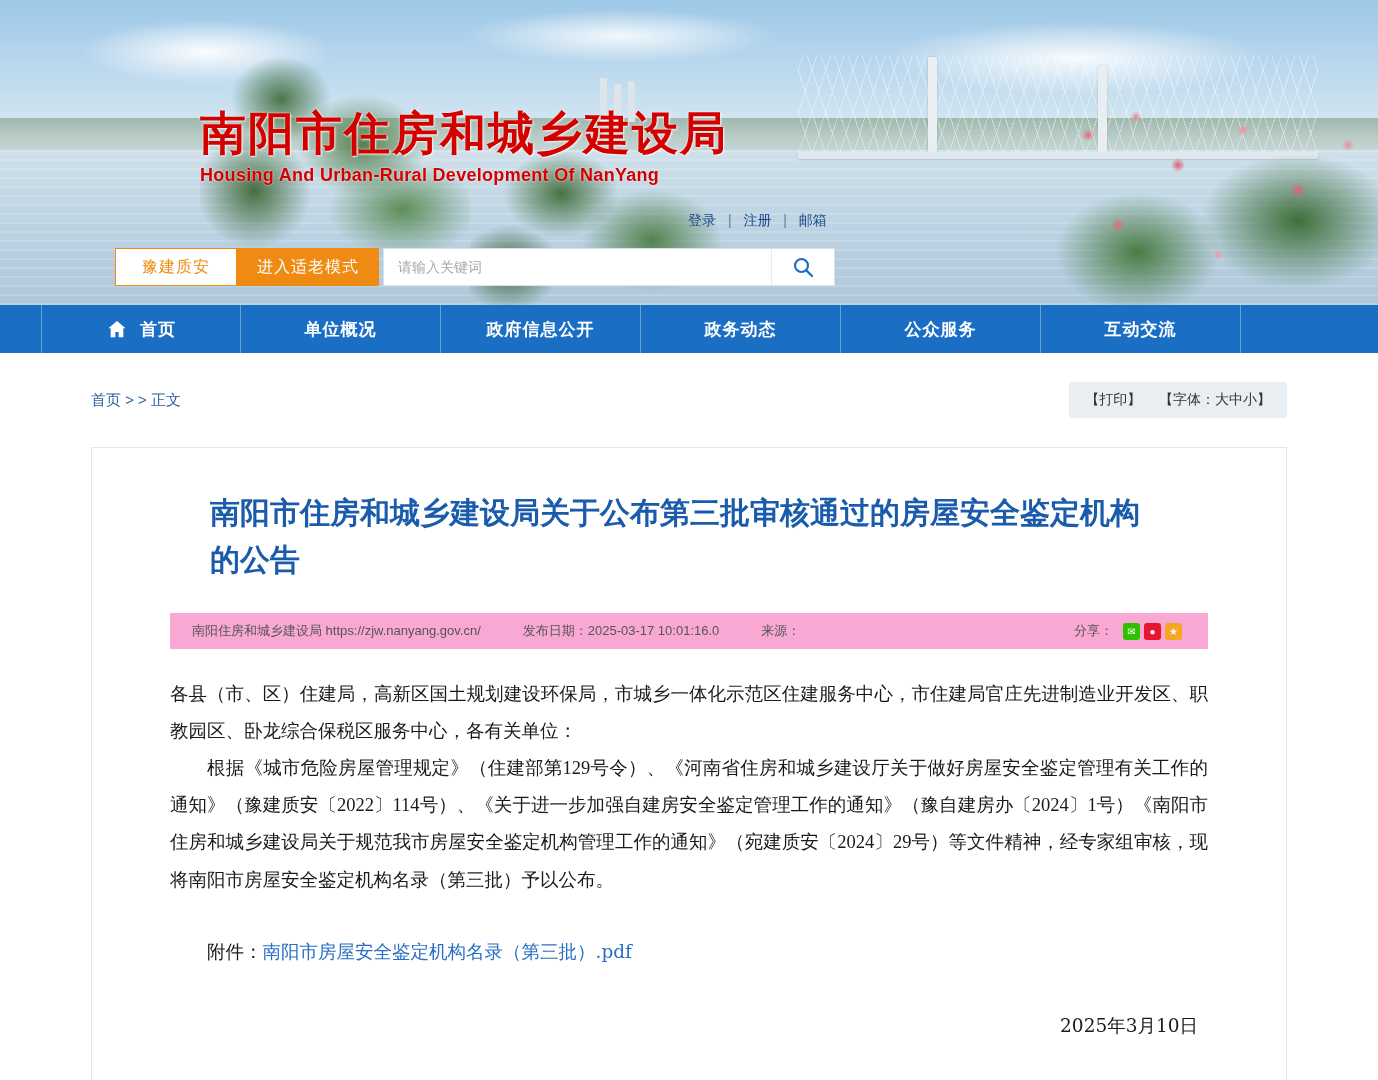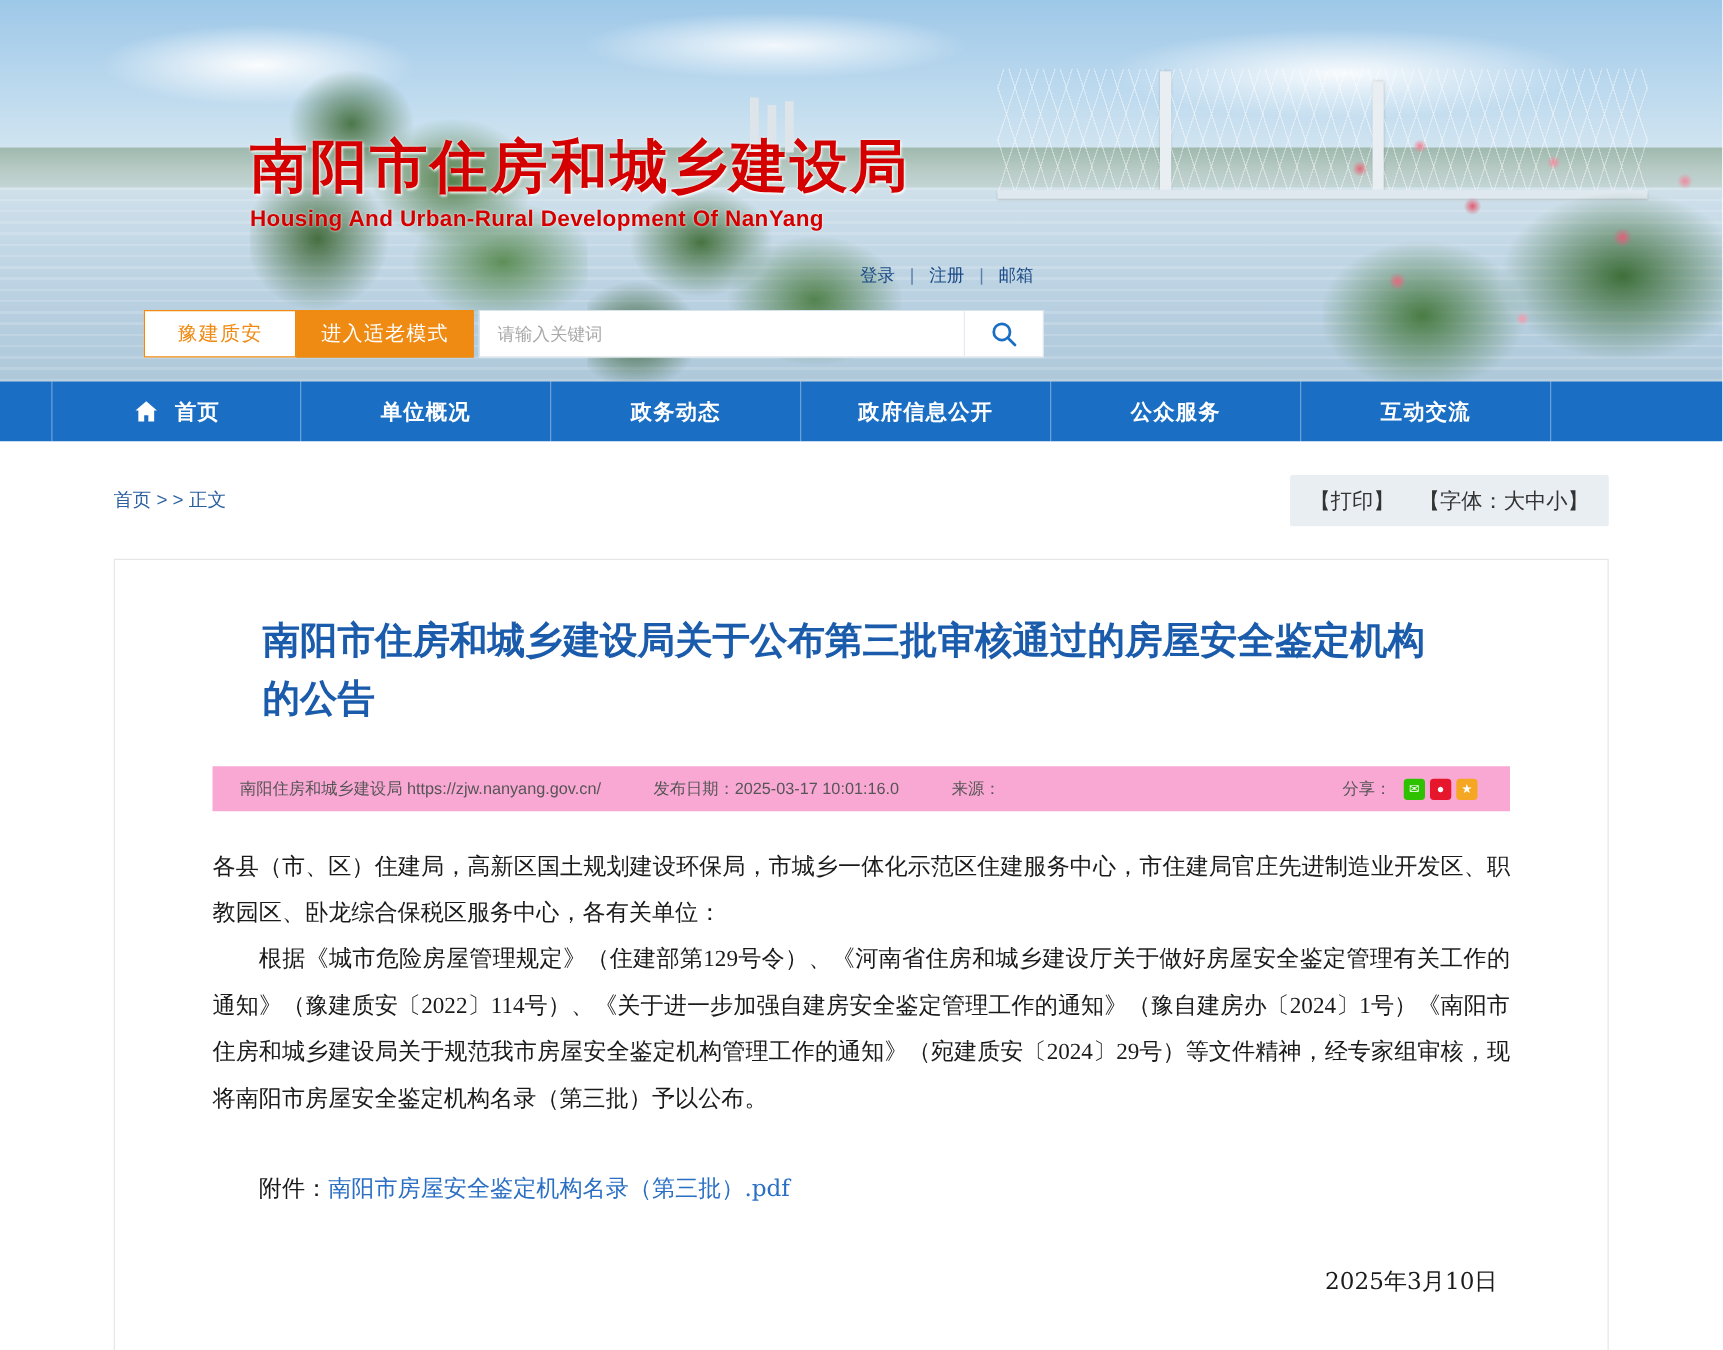--- a/index.html
+++ b/index.html
@@ -238,21 +238,21 @@
     display: flex;
     align-items: center;
     justify-content: space-between;
     font-size: 15px;
     color: #2a5fa0;
   }
   .crumb-bar a { color: #2a5fa0; text-decoration: none; }
   .crumb-tools {
     background: #e9eef3;
     padding: 9px 16px;
-    font-size: 17px;
+    font-size: 14px;
     color: #333;
     border-radius: 2px;
   }
   .crumb-tools .tool-link { cursor: pointer; }
   .crumb-tools .gap { display: inline-block; width: 10px; }
 
   
   .article {
     width: 1196px;
     margin: 0 auto;
@@ -375,24 +375,24 @@
       <svg width="22" height="22" viewBox="0 0 24 24" fill="#ffffff">
         <path d="M12 3.2 2.6 11.3h2.5V21h5.1v-5.6h3.6V21h5.1v-9.7h2.5z"></path>
       </svg>
     </span>
     <span>首页</span>
   </div>
   <div class="nav-item">
     <span>单位概况</span>
   </div>
   <div class="nav-item">
+    <span>政府信息公开</span>
+  </div>
+  <div class="nav-item">
     <span>政务动态</span>
-  </div>
-  <div class="nav-item">
-    <span>政府信息公开</span>
   </div>
   <div class="nav-item">
     <span>公众服务</span>
   </div>
   <div class="nav-item">
     <span>互动交流</span>
   </div>
 </div>
 
 <div class="crumb-bar">

